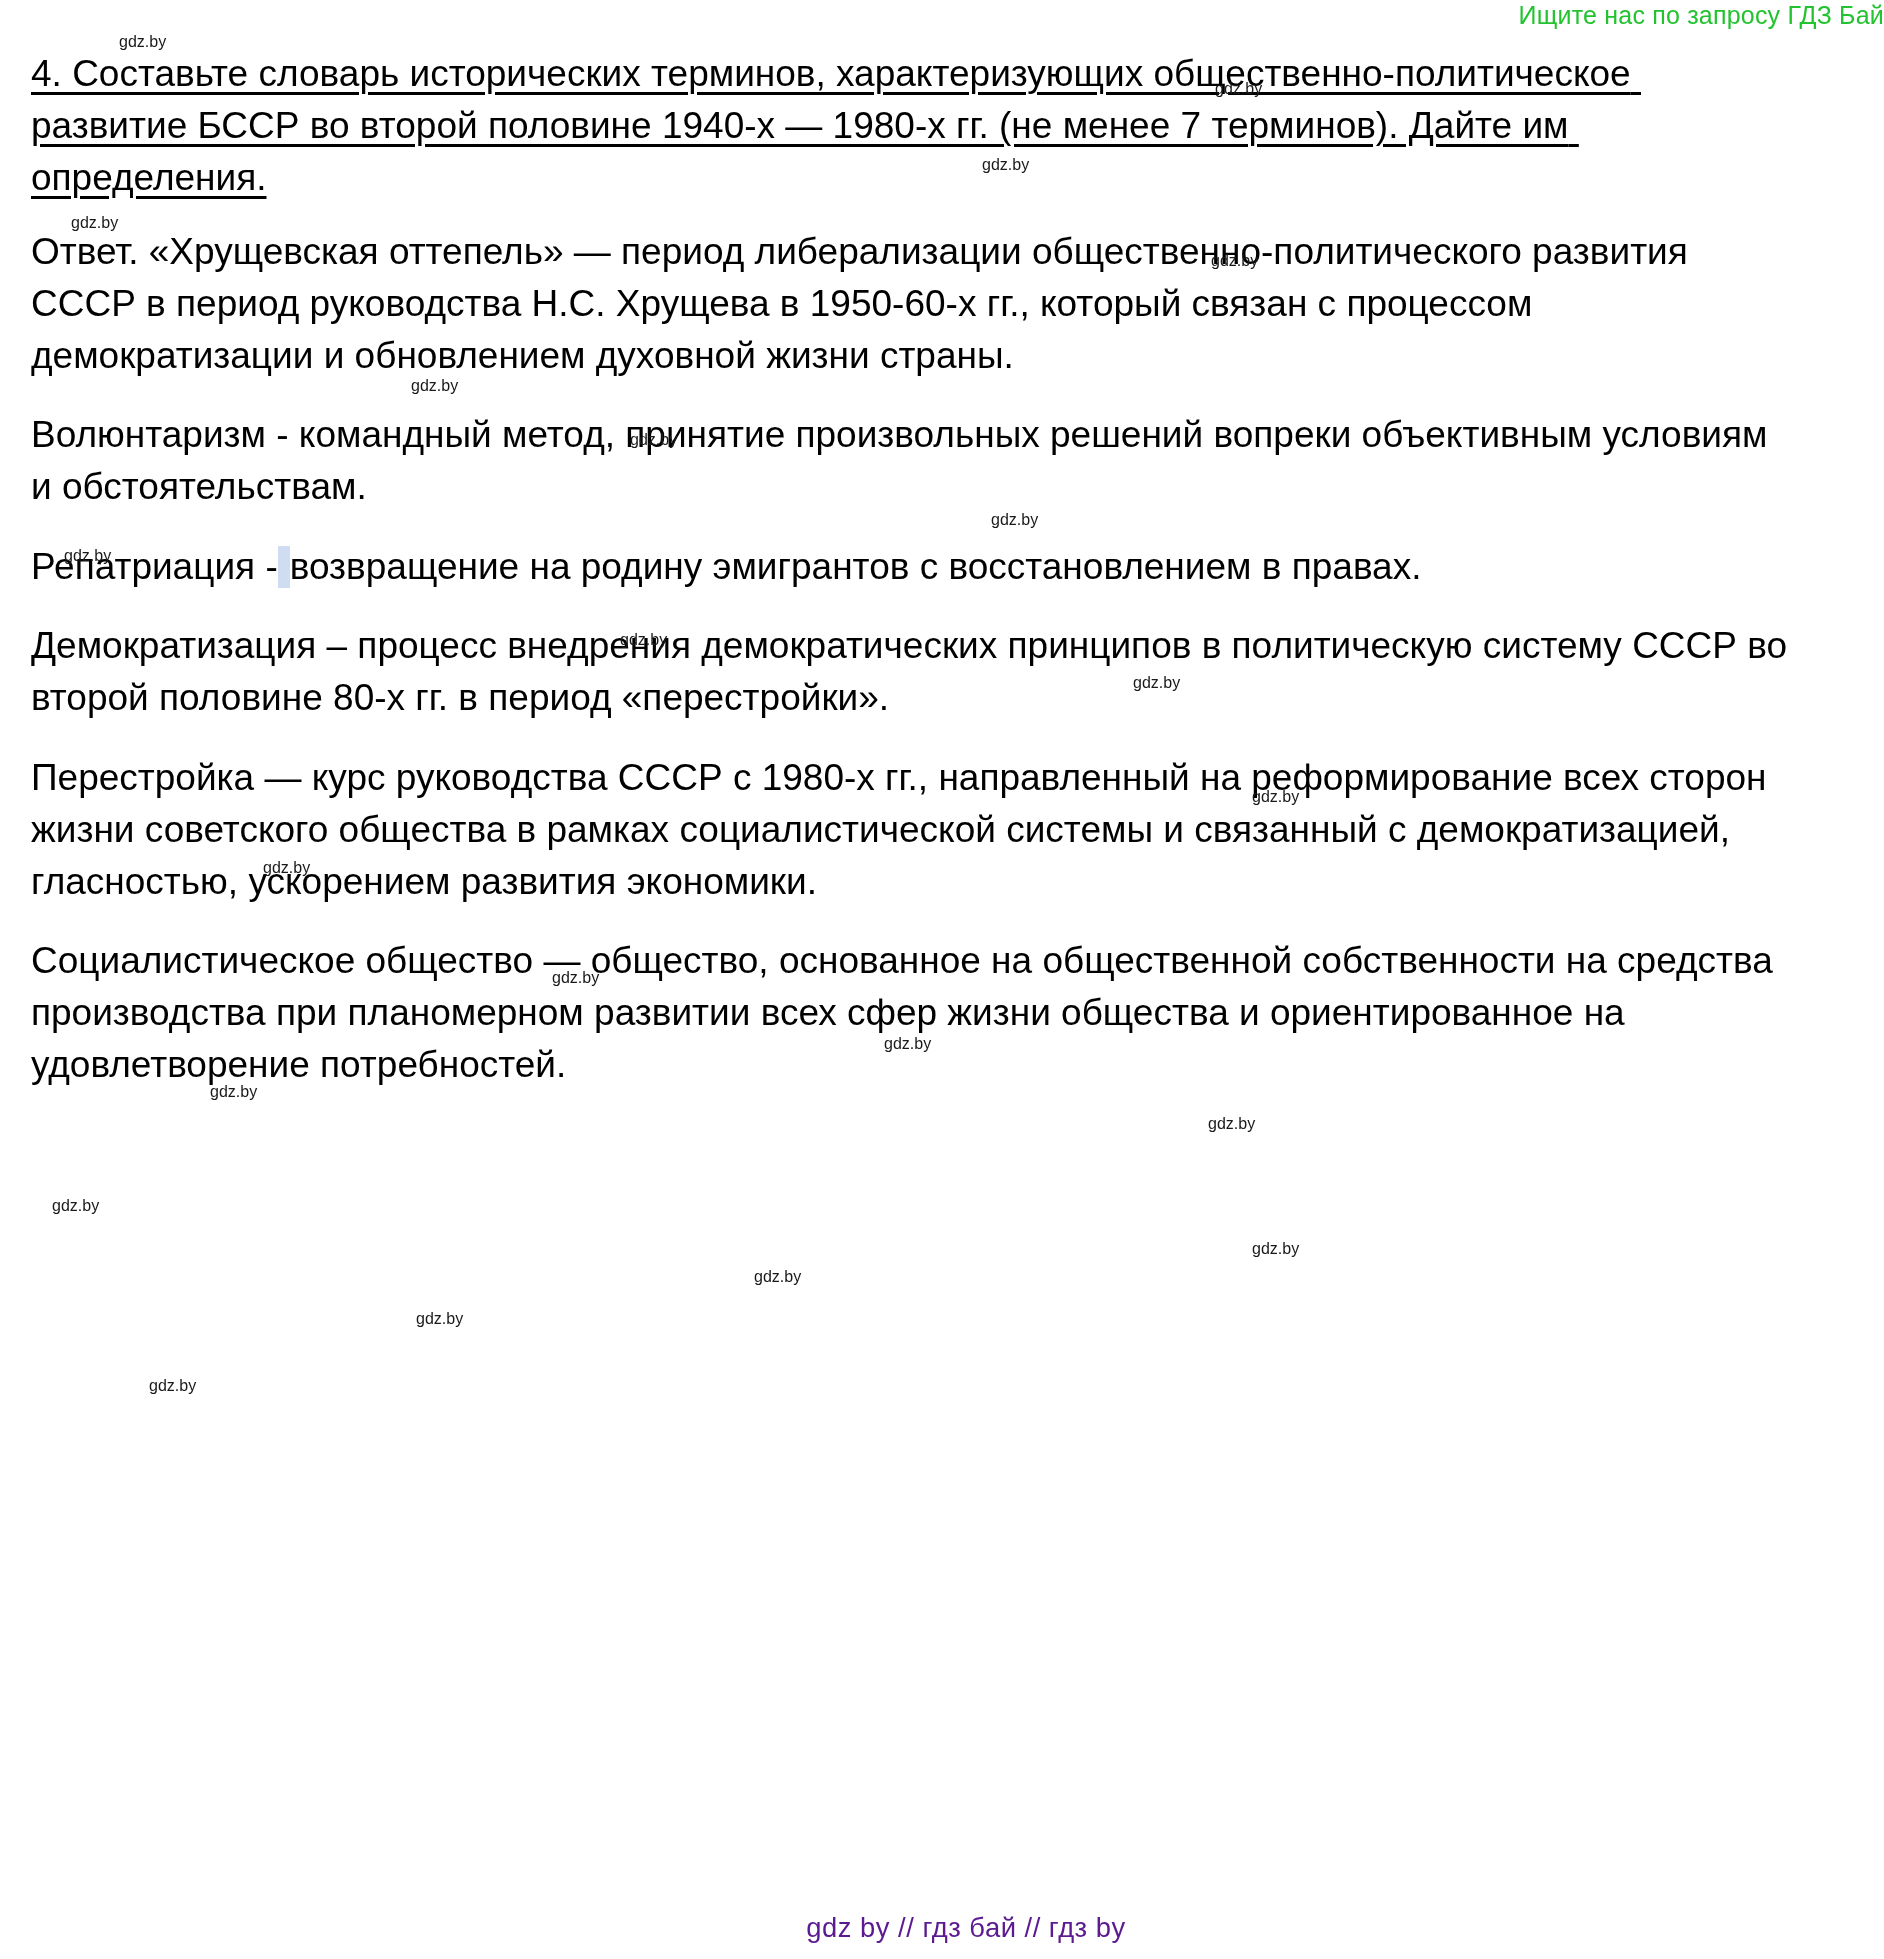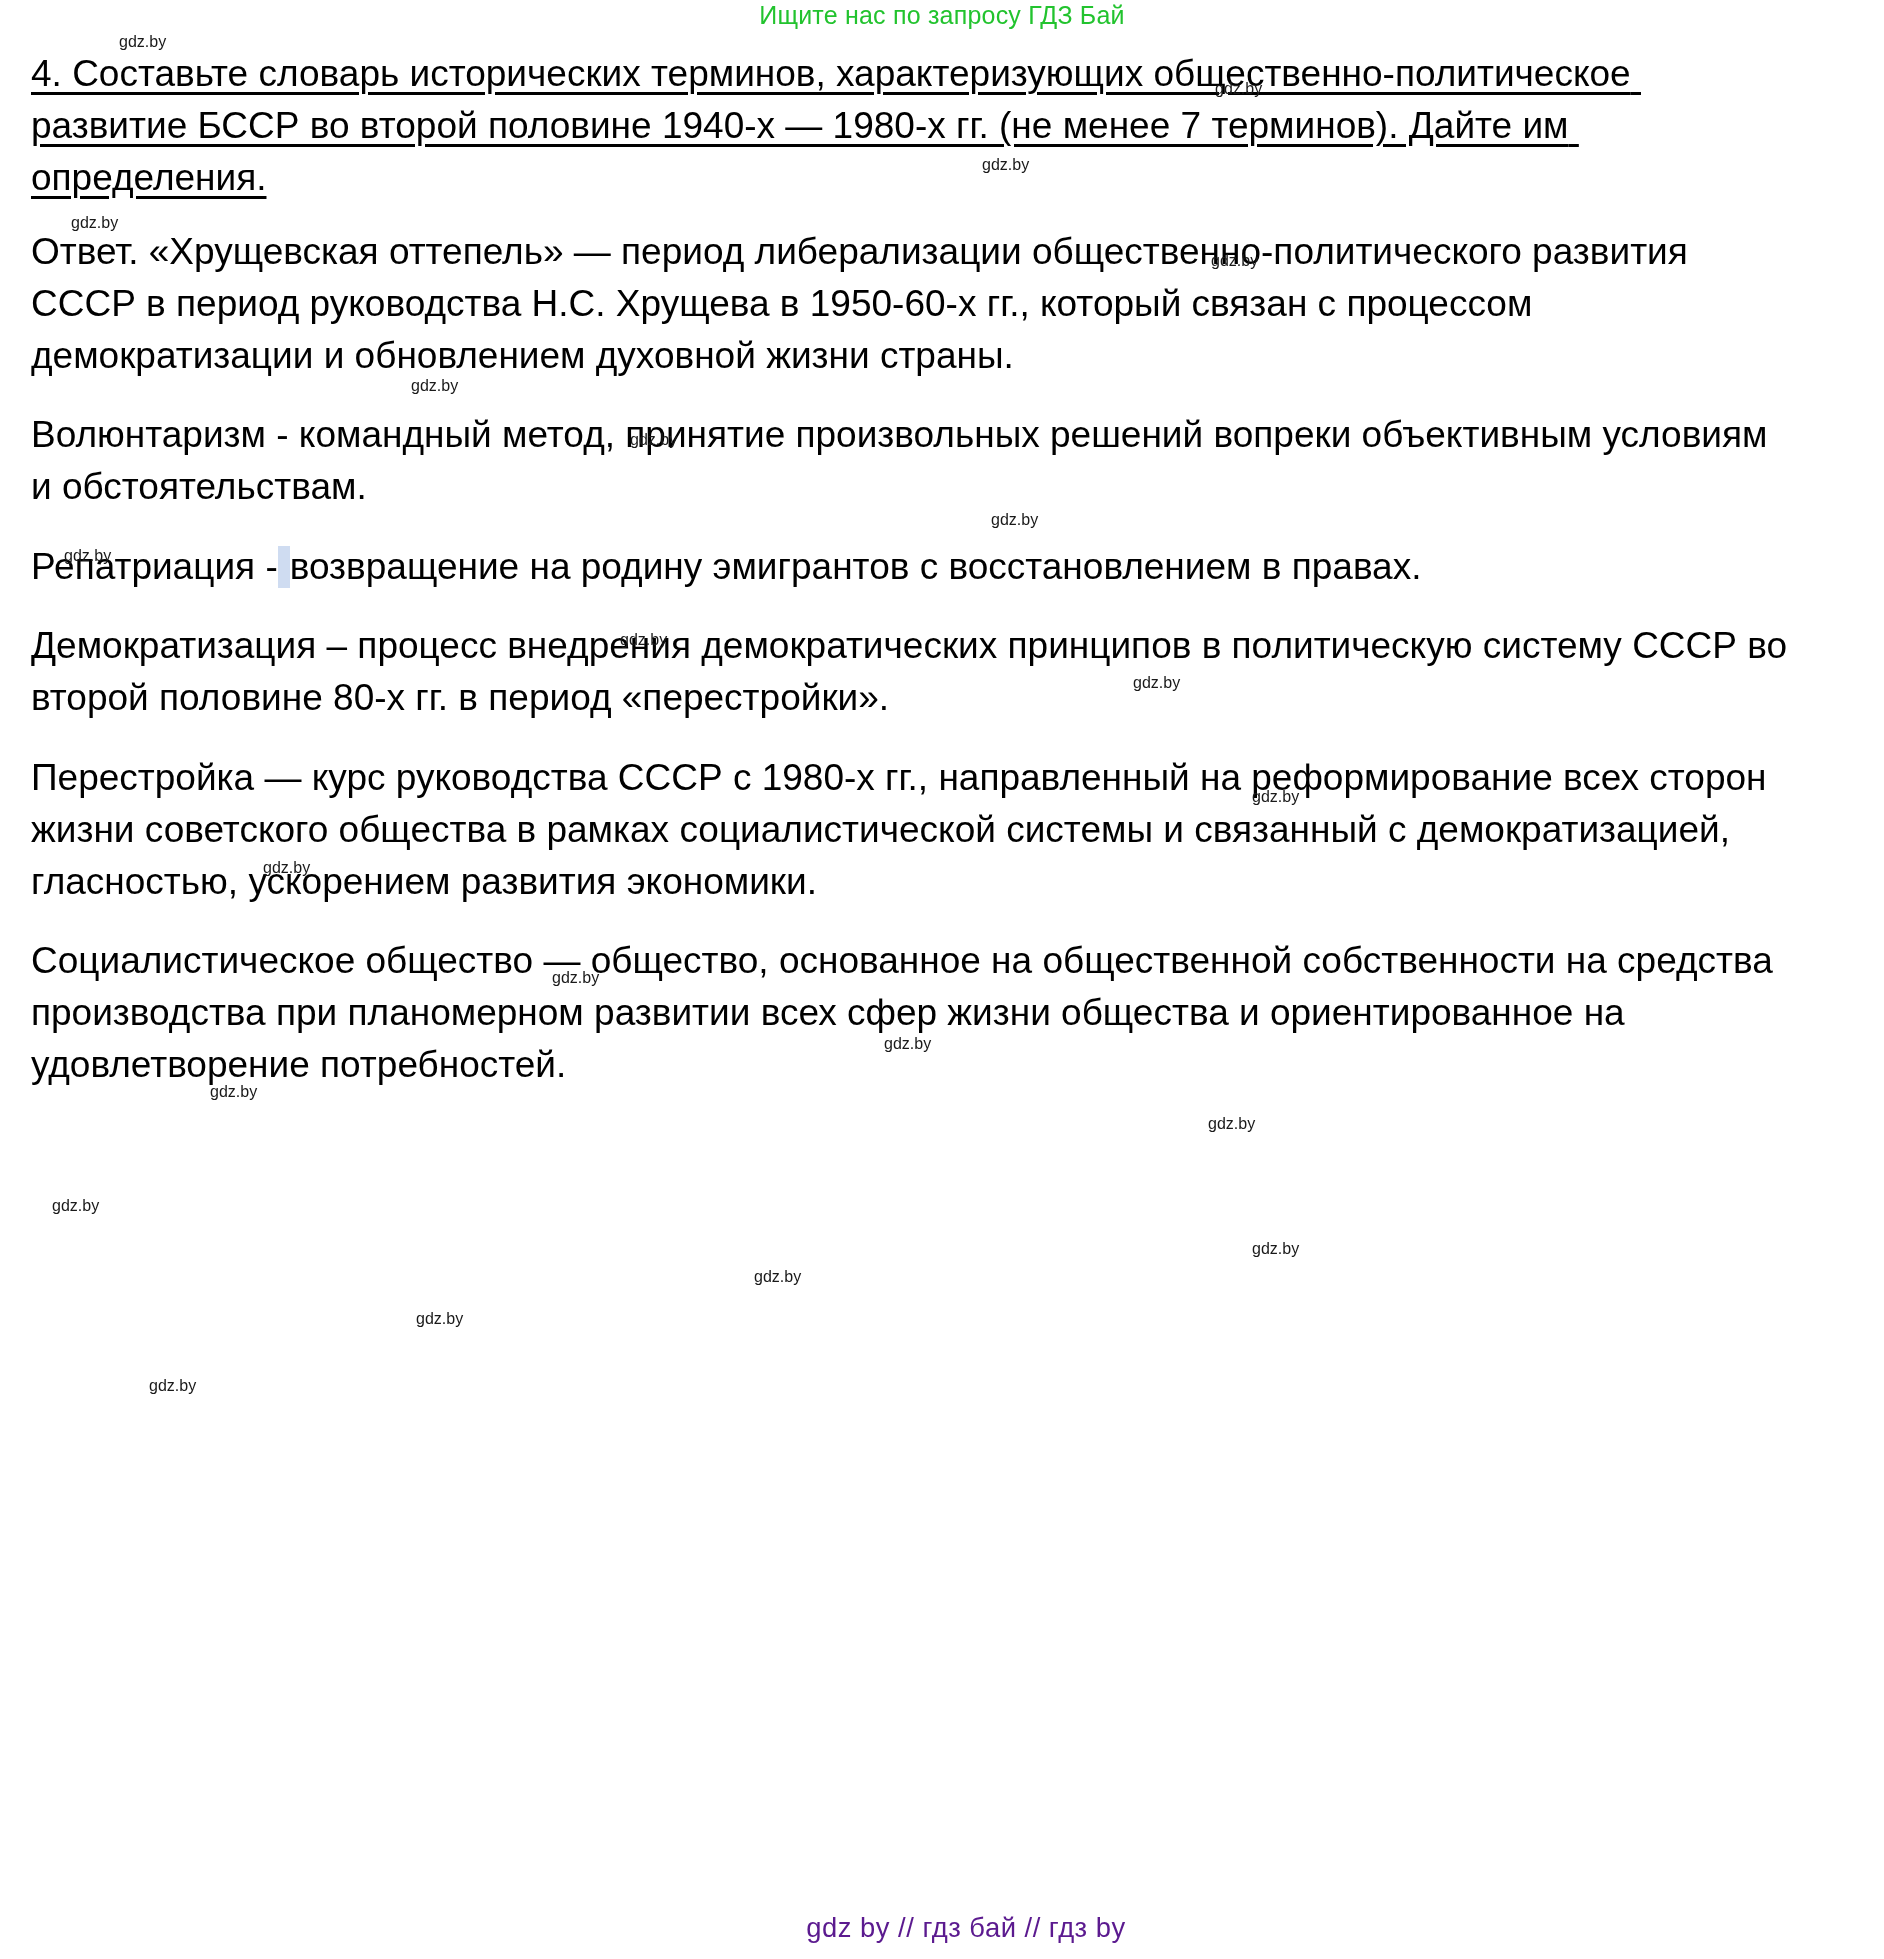--- a/index.html
+++ b/index.html
@@ -20,21 +20,21 @@
     overflow: hidden;
     box-sizing: border-box;
   }
 
   
   .promo-banner {
     position: absolute;
     top: 0px;
     left: 0;
     width: 100%;
-    text-align: center;
+    text-align: right;
     font-size: 25px;
     line-height: 31px;
     letter-spacing: 0.2px;
     font-weight: 400;
   }
 
   
   .content {
     position: absolute;
     top: 48px;

